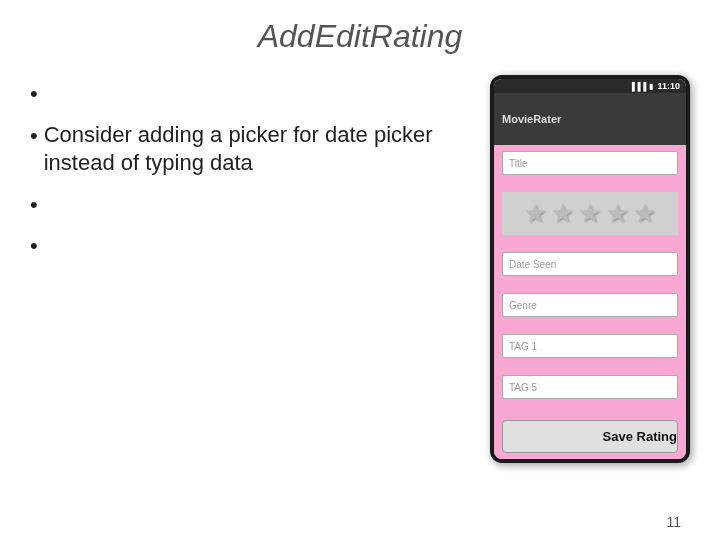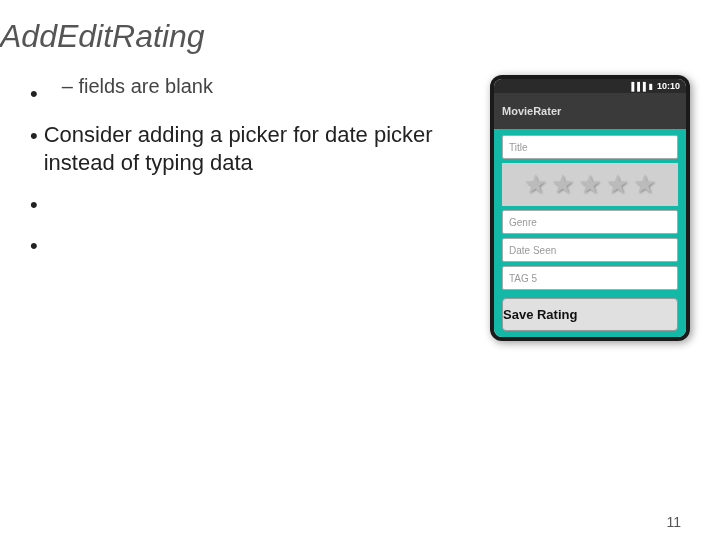--- a/index.html
+++ b/index.html
@@ -7,21 +7,21 @@
     body {
       width: 720px;
       height: 540px;
       background: #fff;
       font-family: Arial, sans-serif;
       overflow: hidden;
       position: relative;
     }
 
     .page-title {
-      text-align: left;
+      text-align: center;
       font-size: 32px;
       color: #555;
       padding-top: 18px;
       padding-bottom: 10px;
       font-style: italic;
     }
 
     .content-area {
       display: flex;
       flex-direction: row;
@@ -99,31 +99,31 @@
       color: #fff;
       font-size: 9px;
       font-weight: bold;
     }
 
     
     .app-titlebar {
       background: #3a3a3a;
       color: #ddd;
       font-size: 11px;
-      padding: 12px 8px;
+      padding: 20px 8px;
       font-weight: bold;
     }
 
     
     .form-area {
-      background: #14b8a6;
+      background: #f9a8d4;
       padding: 6px 8px;
       display: flex;
       flex-direction: column;
-      gap: 4px;
+      gap: 17px;
     }
 
     .form-field {
       background: #fff;
       border: 1px solid #aaa;
       border-radius: 2px;
       padding: 4px 6px;
       font-size: 10px;
       color: #999;
       height: 24px;
@@ -142,21 +142,21 @@
     .star {
       font-size: 26px;
       color: #bbb;
       text-shadow: 1px 1px 2px rgba(0,0,0,0.3);
     }
 
     .save-button {
       background: #e0e0e0;
       border: 1px solid #999;
       border-radius: 4px;
-      text-align: left;
+      text-align: right;
       padding: 8px 0;
       font-size: 13px;
       font-weight: bold;
       color: #111;
       margin-top: 4px;
       cursor: pointer;
     }
 
     .page-number {
       position: absolute;
@@ -170,21 +170,20 @@
 <body>
 
 <div class="page-title">AddEditRating</div>
 
 <div class="content-area">
 
   <ul class="bullet-list">
     <li>
       <span class="bullet-dot">•</span>
       <span>
-        <span class="sub-item">– fields are blank</span>
       </span>
     </li>
     <li>
       <span class="bullet-dot">•</span>
       <span>Consider adding a picker for date picker instead of typing data</span>
     </li>
     <li>
       <span class="bullet-dot">•</span>
     </li>
     <li>
@@ -193,21 +192,21 @@
   </ul>
 
   <div class="phone-mockup">
     <div class="phone-screen">
 
       <div class="status-bar">
         <div class="status-icons">
           <span>▐▐▐</span>
           <span>▮</span>
         </div>
-        <span class="time-text">10:10</span>
+        <span class="time-text">11:10</span>
       </div>
 
       <div class="app-titlebar">
         <span>MovieRater</span>
       </div>
 
       <div class="form-area">
 
         <div class="form-field">
           <span>Title</span>
@@ -215,27 +214,30 @@
 
         <div class="stars-row">
           <span class="star">★</span>
           <span class="star">★</span>
           <span class="star">★</span>
           <span class="star">★</span>
           <span class="star">★</span>
         </div>
 
         <div class="form-field">
+          <span>Date Seen</span>
+        </div>
+
+        <div class="form-field">
           <span>Genre</span>
         </div>
 
         <div class="form-field">
-          <span>Date Seen</span>
-        </div>
-
+          <span>TAG 1</span>
+        </div>
 
         <div class="form-field">
           <span>TAG 5</span>
         </div>
 
         <div class="save-button">
           <span>Save Rating</span>
         </div>
 
       </div>

